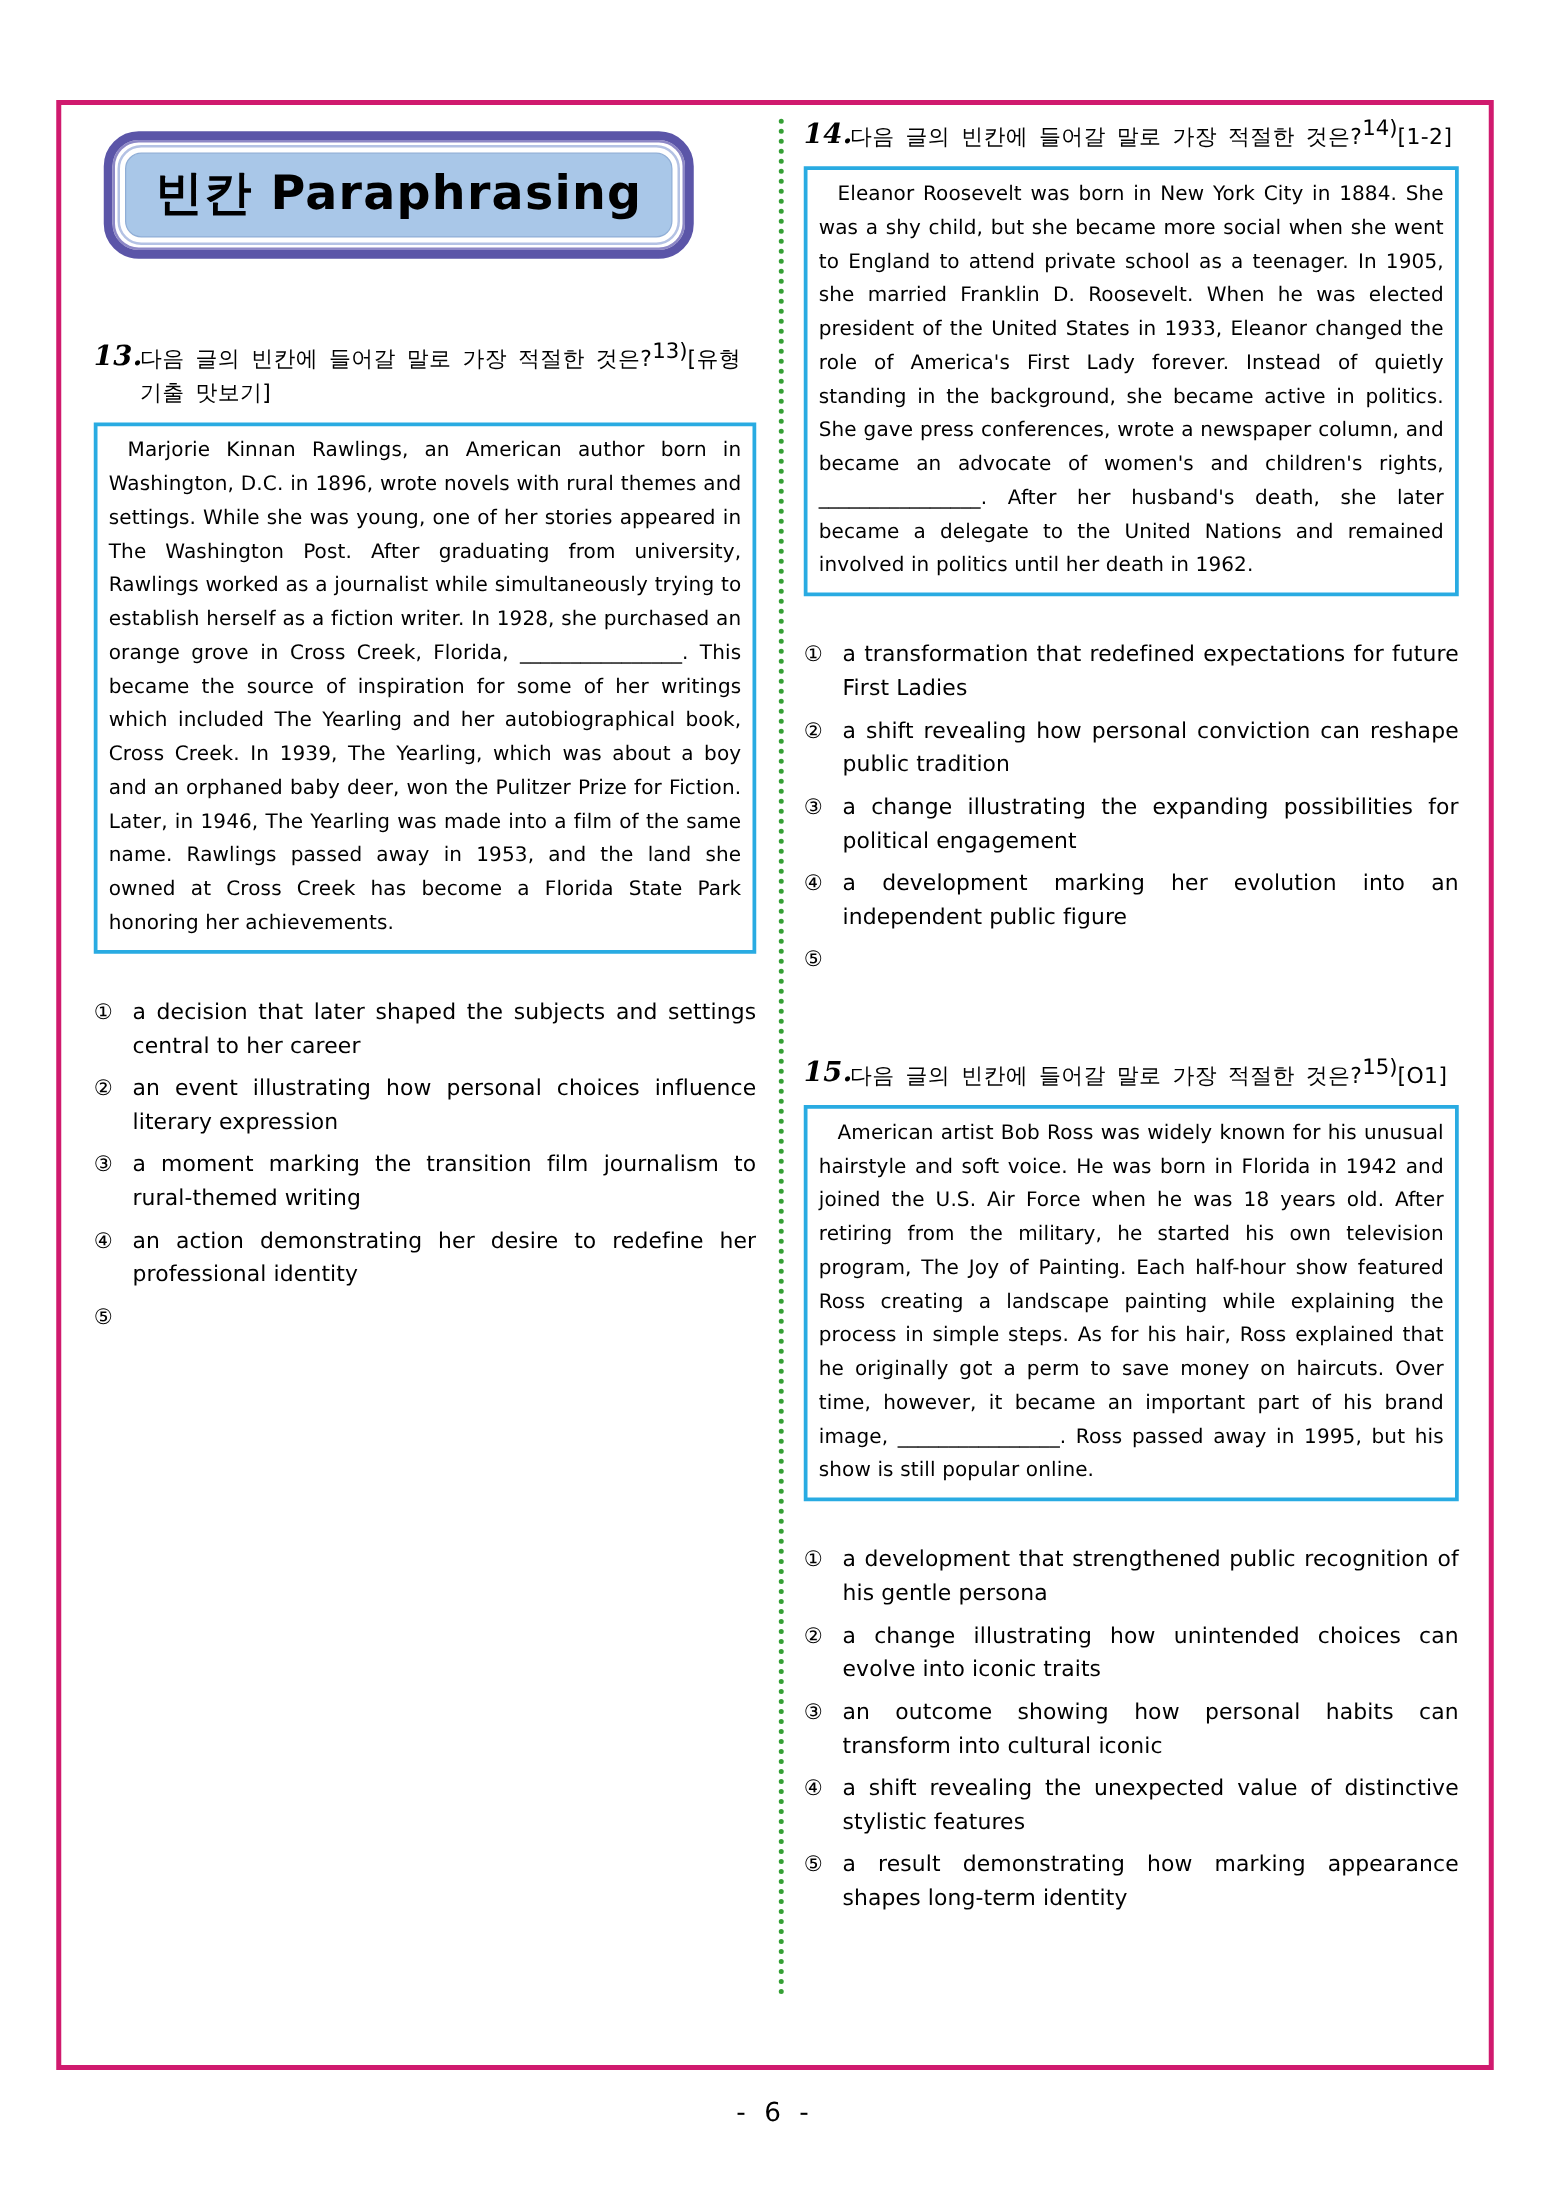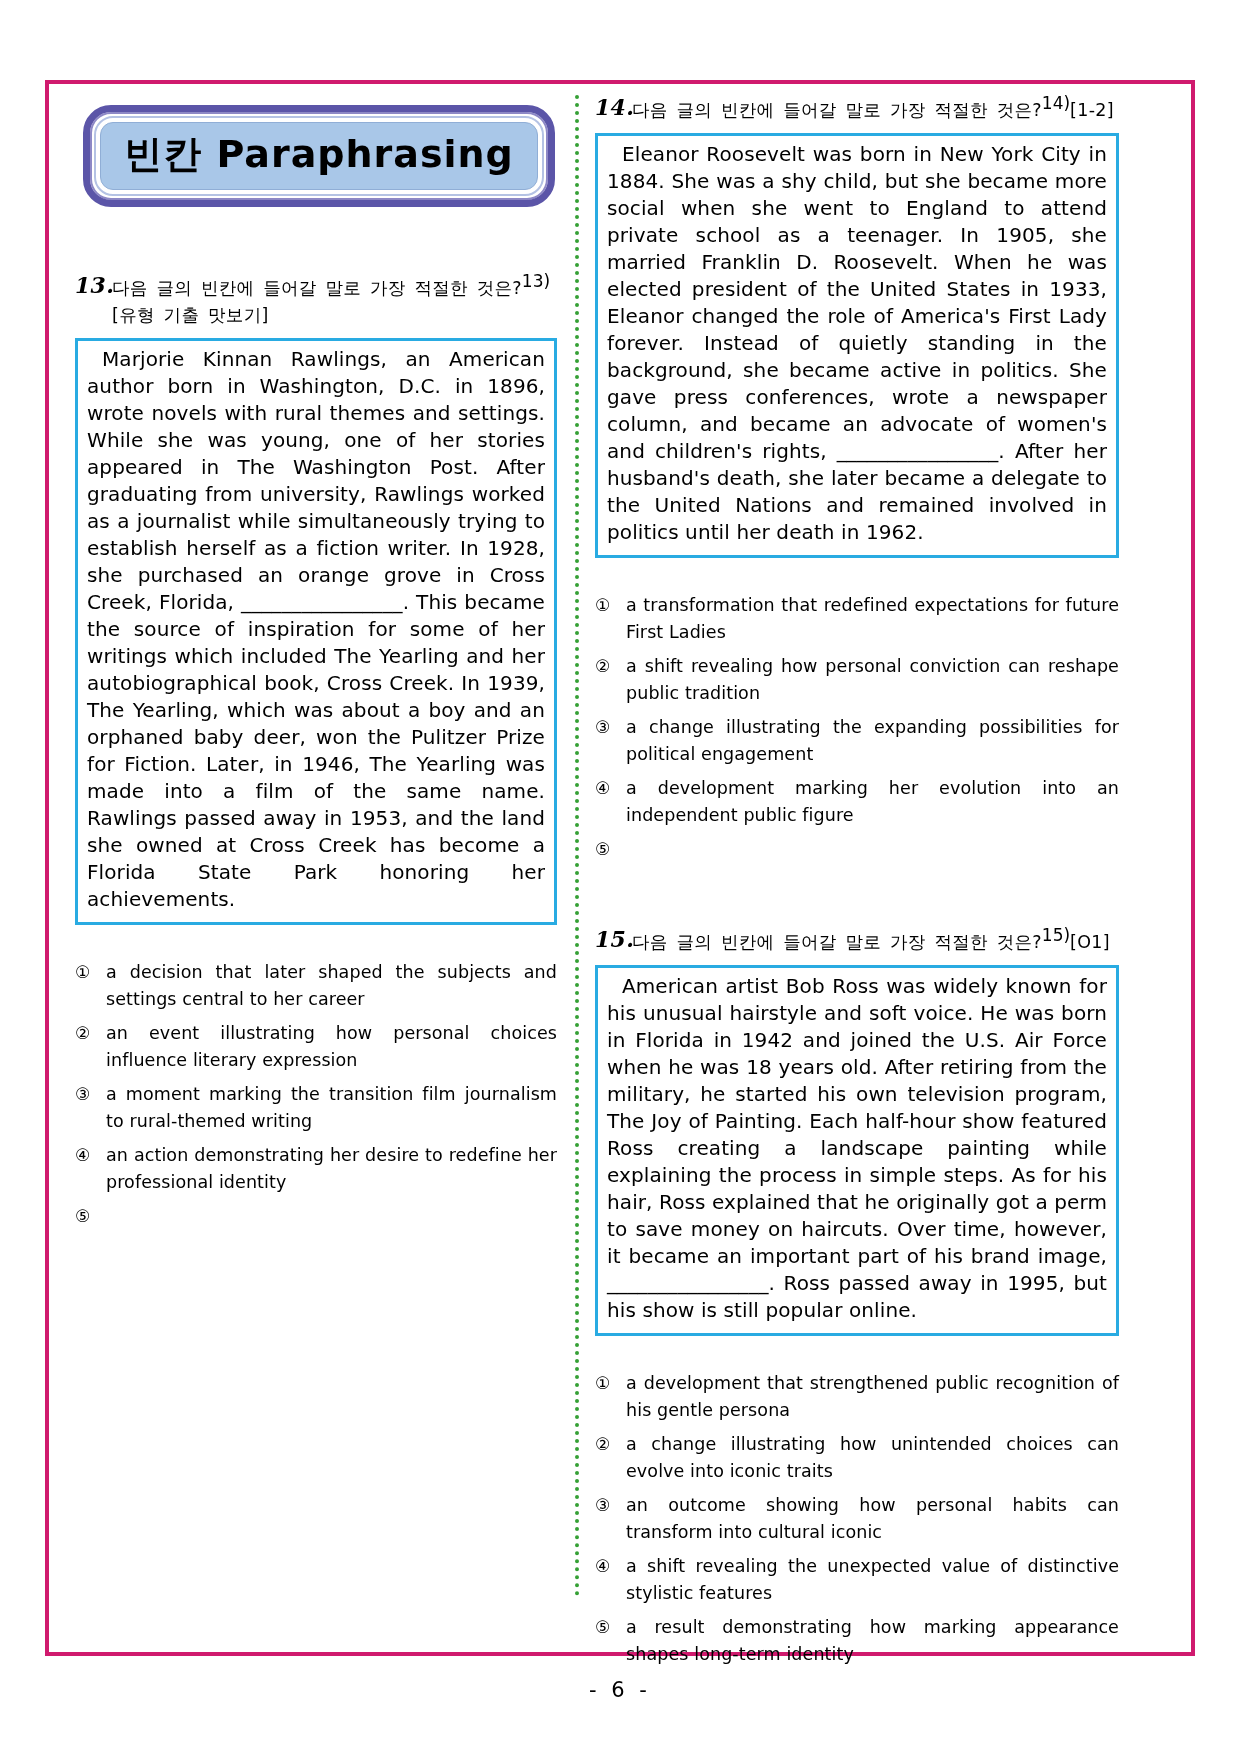--- a/index.html
+++ b/index.html
@@ -10,21 +10,21 @@
   }
   
   .frame{
     position:absolute;left:45px;top:80px;width:1142px;height:1568px;
     border:4px solid #d01a6e;
   }
   .columns{
     position:absolute;left:75px;top:95px;width:1092px;
     display:flex;align-items:flex-start;
   }
-  .col-left{width:482px;flex:none;}
+  .col-left{width:530px;flex:none;}
   .divider{
     flex:none;width:0;height:1502px;margin-left:18px;
     border-left:4px dotted #35a035;
   }
   .col-right{width:524px;flex:none;margin-left:16px;}
 
   
   .banner-outer{
     width:452px;margin:10px 0 0 8px;
     border:7px solid #5b55a8;border-radius:28px;padding:3px;
@@ -56,21 +56,21 @@
     font-style:italic;font-weight:bold;font-size:22px;
   }
   sup.fn{font-size:17px;line-height:0;vertical-align:super;letter-spacing:0;}
   .q-tag{letter-spacing:0.3px;}
 
   
   .passage-box{
     border:3px solid #29abe2;padding:5px 9px 9px;background:#fff;
   }
   .passage{
-    margin:0;font-size:20px;line-height:27px;text-align:justify;
+    margin:0;font-size:16px;line-height:27px;text-align:justify;
     text-indent:15px;letter-spacing:0.1px;
   }
 
   
   .choices{margin:34px 0 0;padding:0;}
   .choice{
     position:relative;padding-left:31px;margin-bottom:7px;
     font-size:17.5px;line-height:27px;text-align:justify;letter-spacing:0.1px;
   }
   .choice .marker{position:absolute;left:0;top:0;font-size:17px;}

